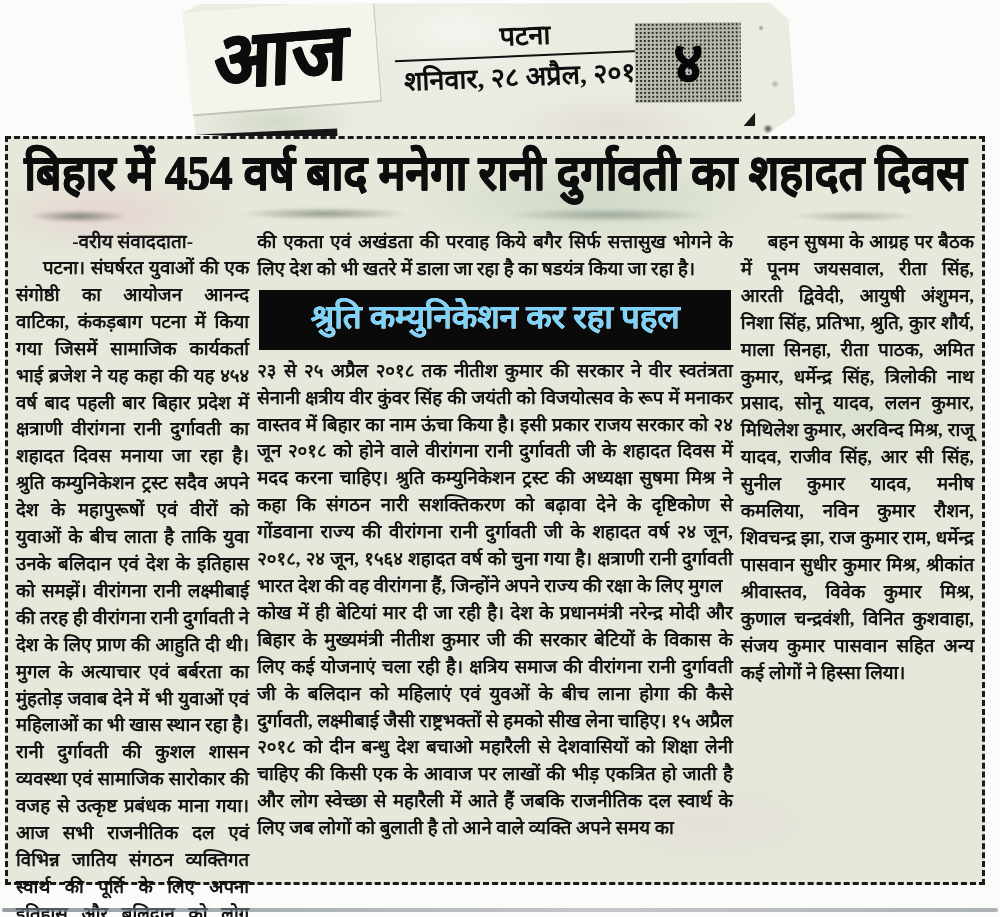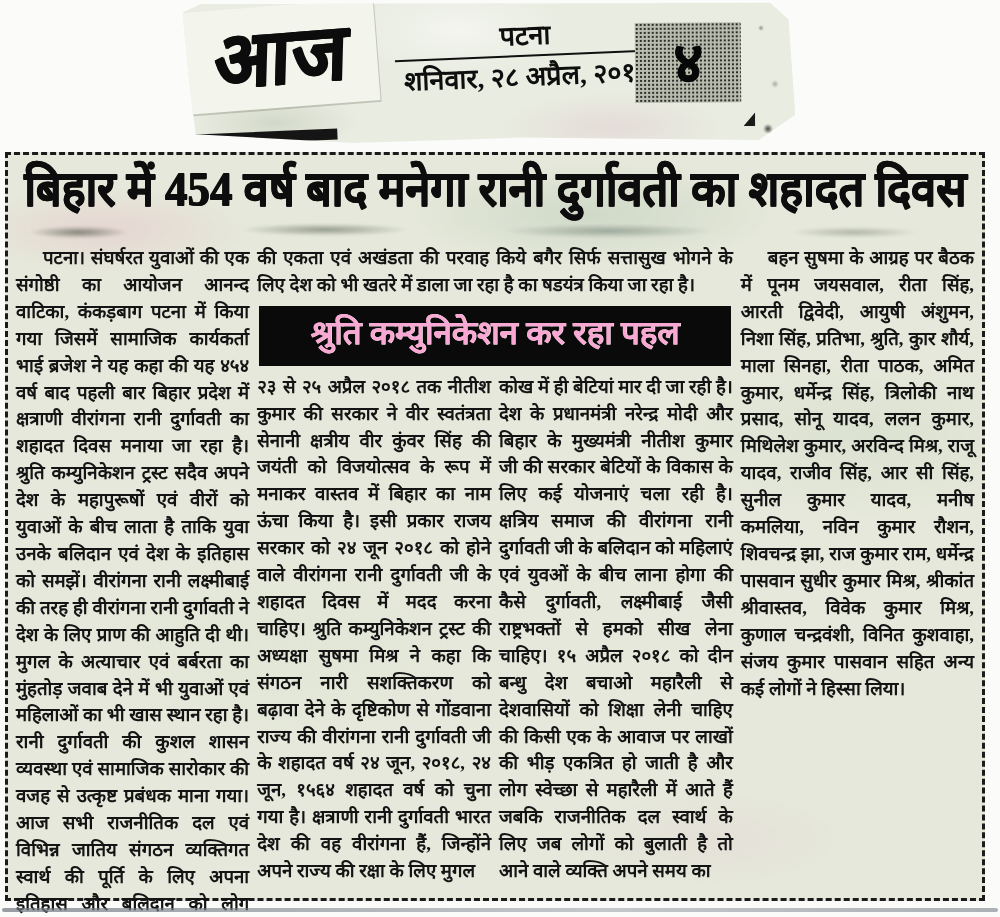--- a/index.html
+++ b/index.html
@@ -57,21 +57,21 @@
     clip-path:polygon(100% 0,100% 100%,0 100%);
   }
   .masthead-smudge{
     position:absolute;left:718px;top:14px;width:90px;height:22px;
     background:radial-gradient(ellipse 40px 7px at 40% 50%, rgba(70,75,60,.75), transparent 70%),
                radial-gradient(ellipse 24px 6px at 80% 40%, rgba(70,75,60,.6), transparent 70%);
     filter:blur(1px);transform:rotate(-4deg);
   }
   
   .article-clip{
-    position:absolute;left:5px;top:152px;width:980px;height:749px;
+    position:absolute;left:5px;top:136px;width:980px;height:749px;
     border:3px dashed #1b1b1b;
     background-color:#e5e8da;
     background-image:
       radial-gradient(ellipse 200px 60px at 10% 10%, rgba(231,186,196,.4), transparent 70%),
       radial-gradient(ellipse 260px 70px at 60% 8%, rgba(186,202,182,.5), transparent 72%),
       radial-gradient(ellipse 280px 110px at 88% 38%, rgba(213,221,203,.6), transparent 72%),
       radial-gradient(ellipse 240px 130px at 28% 66%, rgba(223,229,211,.55), transparent 72%),
       radial-gradient(ellipse 200px 70px at 72% 92%, rgba(229,210,213,.35), transparent 70%);
     box-sizing:border-box;
   }
@@ -92,30 +92,30 @@
   }
   .article-body{
     display:flex;gap:8px;padding:0 8px;margin-top:1px;
   }
   .news-text{
     font-size:18.6px;line-height:26.9px;text-align:justify;color:#141414;
     font-weight:600;
   }
   .col-side{flex:1 1 0;}
   .col-middle{flex:2.04 1 0;display:flex;flex-direction:column;}
-  .middle-row{display:flex;gap:8px;}
+  .middle-row{display:flex;flex-direction:column;}
   .middle-row .half{flex:1 1 0;}
   .byline{text-align:center;font-weight:800;font-size:19px;line-height:26px;color:#151515;}
   .indent{text-indent:27px;}
   .subhead-box{
     background:#0a0a0a;margin:7px 2px 8px 2px;padding:9px 4px 13px 4px;
     text-align:center;
   }
   .subhead-text{
-    color:#f9a8d4;font-size:33px;font-weight:800;line-height:1.15;
+    color:#7dd3fc;font-size:33px;font-weight:800;line-height:1.15;
     text-shadow:.5px 0 0 #eef1e4;
   }
   .bottom-edge-line{
     position:absolute;left:2px;top:908px;width:996px;height:4px;
     background:linear-gradient(to right, rgba(110,118,128,.7), rgba(140,148,156,.5) 60%, rgba(120,128,136,.6));
     border-radius:2px;
   }
   .speckles{
     position:absolute;left:740px;top:0;width:70px;height:140px;
     background:
@@ -146,20 +146,21 @@
 </div>
 <div class="speckles"></div>
 
 <div class="article-clip">
   <div class="article-headline">बिहार में 454 वर्ष बाद मनेगा रानी दुर्गावती का शहादत दिवस</div>
   <div class="ghost-band"></div>
 
   <div class="article-body">
 
     <div class="col-side">
+      <div class="byline">-वरीय संवाददाता-</div>
       <div class="news-text indent">पटना। संघर्षरत युवाओं की एक संगोष्ठी का आयोजन आनन्द वाटिका, कंकड़बाग पटना में किया गया जिसमें सामाजिक कार्यकर्ता भाई ब्रजेश ने यह कहा की यह ४५४ वर्ष बाद पहली बार बिहार प्रदेश में क्षत्राणी वीरांगना रानी दुर्गावती का शहादत दिवस मनाया जा रहा है। श्रुति कम्युनिकेशन ट्रस्ट सदैव अपने देश के महापुरूषों एवं वीरों को युवाओं के बीच लाता है ताकि युवा उनके बलिदान एवं देश के इतिहास को समझें। वीरांगना रानी लक्ष्मीबाई की तरह ही वीरांगना रानी दुर्गावती ने देश के लिए प्राण की आहुति दी थी। मुगल के अत्याचार एवं बर्बरता का मुंहतोड़ जवाब देने में भी युवाओं एवं महिलाओं का भी खास स्थान रहा है। रानी दुर्गावती की कुशल शासन व्यवस्था एवं सामाजिक सारोकार की वजह से उत्कृष्ट प्रबंधक माना गया। आज सभी राजनीतिक दल एवं विभिन्न जातिय संगठन व्यक्तिगत स्वार्थ की पूर्ति के लिए अपना इतिहास और बलिदान को लोग भूलते जा रहे हैं और राष्ट्र</div>
     </div>
 
     <div class="col-middle">
       <div class="middle-row">
         <div class="half news-text">की एकता एवं अखंडता की परवाह किये बगैर सिर्फ सत्तासुख भोगने के लिए देश को भी खतरे में डाला जा रहा है का षडयंत्र किया जा रहा है।</div>
       </div>
       <div class="subhead-box">
         <span class="subhead-text">श्रुति कम्युनिकेशन कर रहा पहल</span>
       </div>

